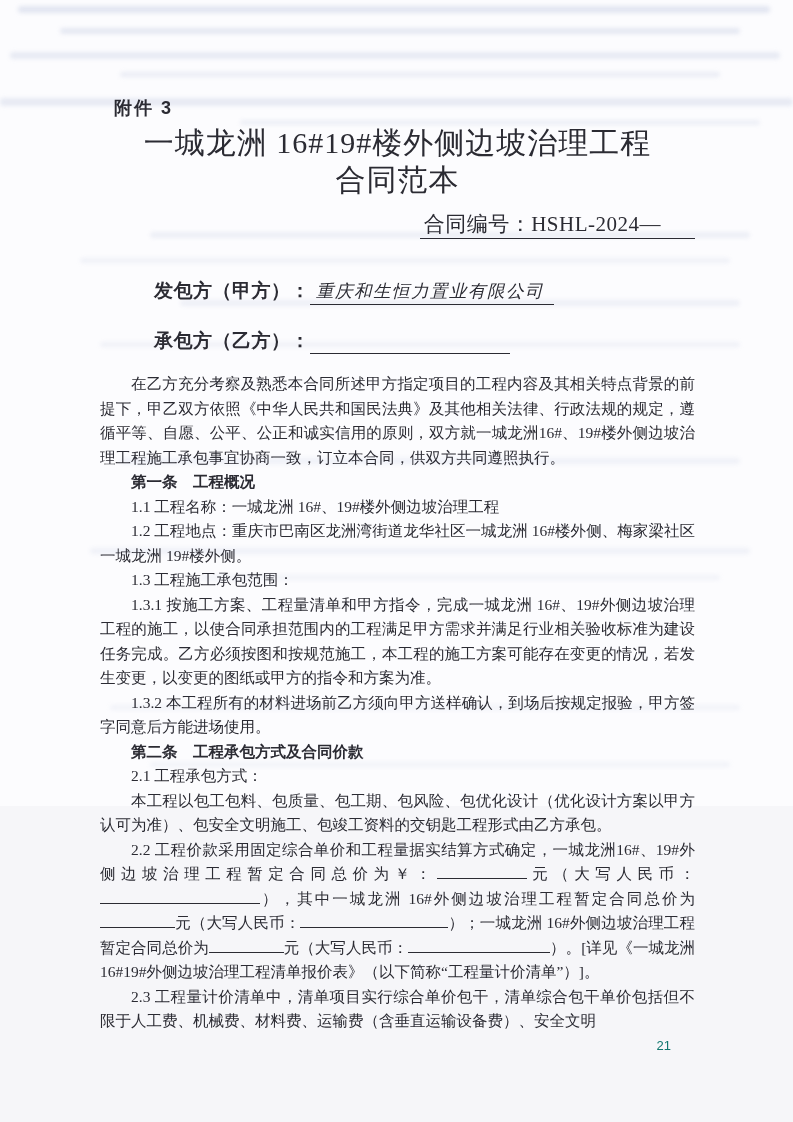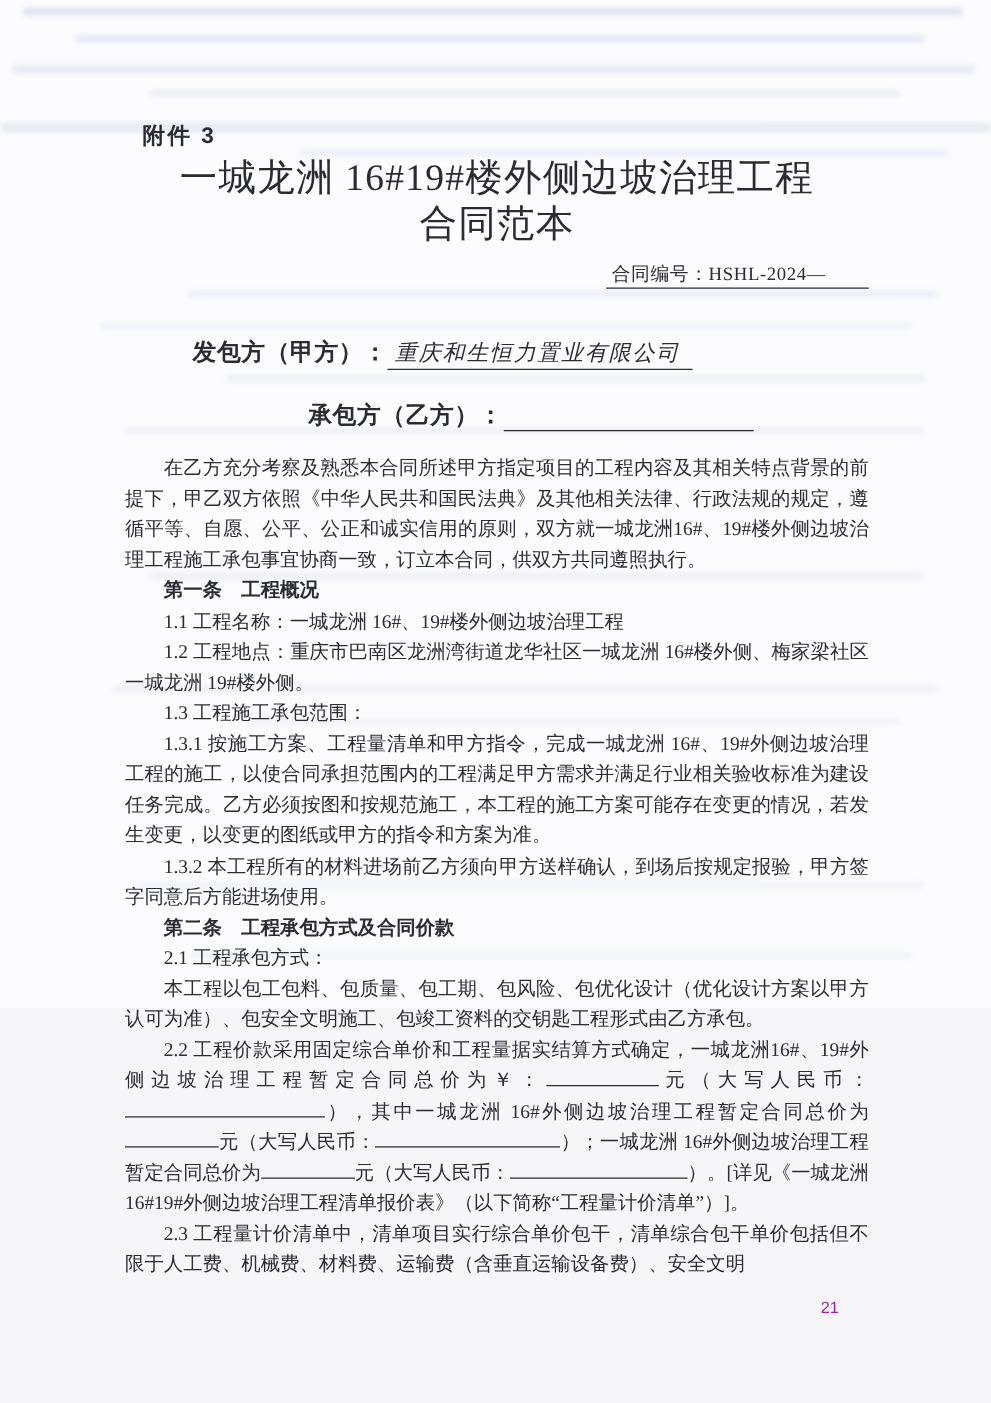--- a/index.html
+++ b/index.html
@@ -14,40 +14,40 @@
   .stripe{position:absolute;background:#c9d0e4;filter:blur(2px);border-radius:3px;}
   .content{position:relative;z-index:1;padding:96px 98px 0 100px;}
   .attachment{
     font-family:"Liberation Sans","DejaVu Sans",sans-serif;
     font-weight:700;font-size:18px;margin-left:14px;letter-spacing:2px;
   }
   .title{
     text-align:center;font-weight:400;font-size:30px;line-height:37px;
     margin-top:4px;letter-spacing:1px;
   }
-  .cno-row{text-align:right;margin-top:12px;font-size:15px;}
+  .cno-row{text-align:right;margin-top:12px;font-size:21px;}
   .cno{border-bottom:1.5px solid #2b2b33;padding:0 34px 2px 4px;letter-spacing:.5px;}
   .party{margin-left:54px;}
   .party.employer{margin-top:40px;}
-  .party.contractor{margin-top:24px;text-align:center;}
+  .party.contractor{margin-top:24px;}
   .plabel{
     font-family:"Liberation Sans","DejaVu Sans",sans-serif;
     font-weight:700;font-size:19px;letter-spacing:.5px;
   }
   .pvalue{font-size:17.5px;border-bottom:1.6px solid #2b2b33;padding:0 10px 3px 6px;letter-spacing:1.5px;font-style:italic;}
   .pblank{display:inline-block;width:200px;height:20px;border-bottom:1.6px solid #2b2b33;vertical-align:bottom;}
   .para{margin:0;text-indent:2em;text-align:justify;font-size:15.5px;line-height:24.5px;}
   .para.first{margin-top:18px;}
   .h{font-family:"Liberation Sans","DejaVu Sans",sans-serif;font-weight:700;}
   .bl{display:inline-block;border-bottom:1.4px solid #2b2b33;height:13px;vertical-align:baseline;}
   .w90{width:90px}.w160{width:160px}.w75{width:75px}.w148{width:148px}.w142{width:142px}
   .pageno{
     position:absolute;right:122px;top:1038px;z-index:1;
     font-family:"Liberation Sans","DejaVu Sans",sans-serif;
-    font-size:13px;color:#a21caf;
+    font-size:13px;color:#0f766e;
   }
 </style>
 </head>
 <body>
 
 <div class="page">
 
   <div class="artifacts">
     <div class="stripe" style="top:6px;left:18px;width:752px;height:7px;opacity:.5"></div>
     <div class="stripe" style="top:28px;left:60px;width:680px;height:6px;opacity:.45"></div>

